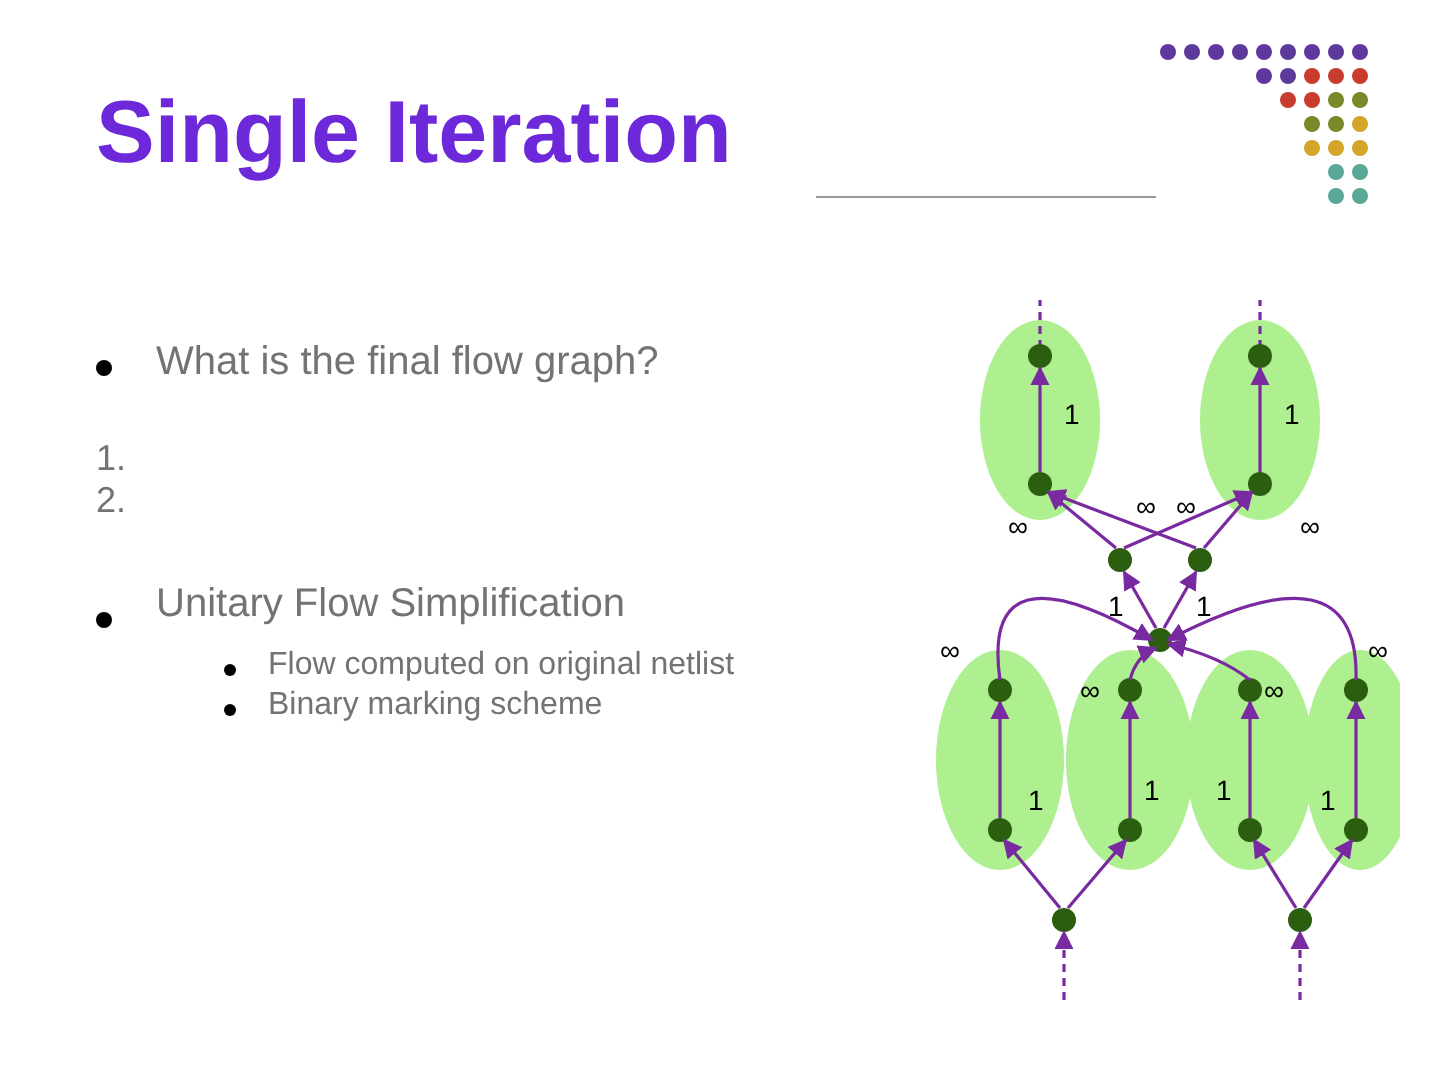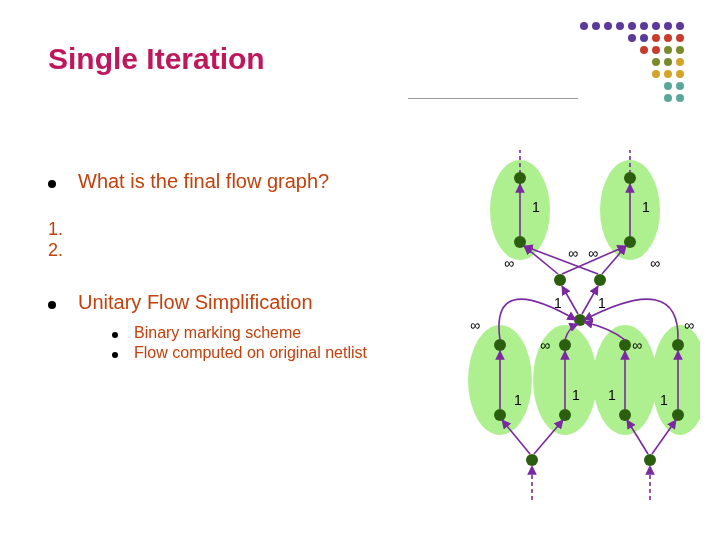--- a/index.html
+++ b/index.html
@@ -8,23 +8,23 @@
     height: 540px;
     background: #fff;
     font-family: Arial, Helvetica, sans-serif;
     position: relative;
     overflow: hidden;
   }
   .title {
     position: absolute;
     top: 42px;
     left: 48px;
-    font-size: 30px;
+    font-size: 44px;
     font-weight: bold;
-    color: #be185d;
+    color: #6d28d9;
   }
   .title-divider {
     position: absolute;
     top: 98px;
     left: 408px;
     width: 170px;
     height: 1px;
     background: #999;
   }
   .dot-deco {
@@ -32,21 +32,21 @@
     top: 20px;
     right: 22px;
   }
   .dot-deco circle { }
   .content {
     position: absolute;
     top: 170px;
     left: 48px;
     width: 400px;
     font-size: 20px;
-    color: #c2410c;
+    color: #737373;
   }
   .row { display: flex; align-items: flex-start; margin-bottom: 26px; }
   .row.tight { margin-bottom: 0; }
   .bullet-dot {
     width: 8px; height: 8px; background: #000; border-radius: 50%;
     margin-top: 10px; margin-right: 22px; flex-shrink: 0;
   }
   .num {
     width: 24px; margin-right: 14px; flex-shrink: 0;
     font-size: 18px;
@@ -113,31 +113,31 @@
 
   <div class="group2">
     <div class="row tight">
       <span class="num">1.</span>
     </div>
     <div class="row tight">
       <span class="num">2.</span>
     </div>
   </div>
 
-  <div class="row" style="margin-top:18px;margin-bottom:10px;">
+  <div class="row" style="margin-top:18px;margin-bottom:10px;align-items:flex-end;">
     <div class="bullet-dot"></div>
     <span>Unitary Flow Simplification</span>
+  </div>
+  <div class="sub-row">
+    <div class="sub-dot"></div>
+    <span>Flow computed on original netlist</span>
   </div>
   <div class="sub-row">
     <div class="sub-dot"></div>
     <span>Binary marking scheme</span>
-  </div>
-  <div class="sub-row">
-    <div class="sub-dot"></div>
-    <span>Flow computed on original netlist</span>
   </div>
 </div>
 
 <svg class="diagram" width="250" height="360" viewBox="0 0 250 360">
   <defs>
     <marker id="arr" viewBox="0 0 10 10" refX="9" refY="5" markerWidth="6" markerHeight="6" orient="auto-start-reverse">
       <path d="M 0 0 L 10 5 L 0 10 z" fill="#7a2aa0"></path>
     </marker>
   </defs>
 

